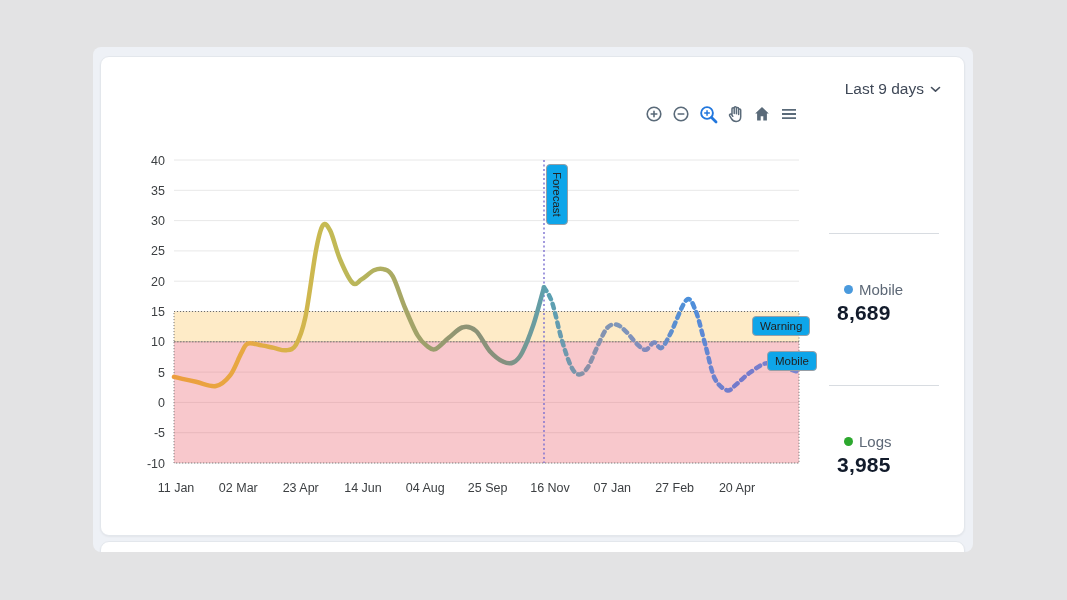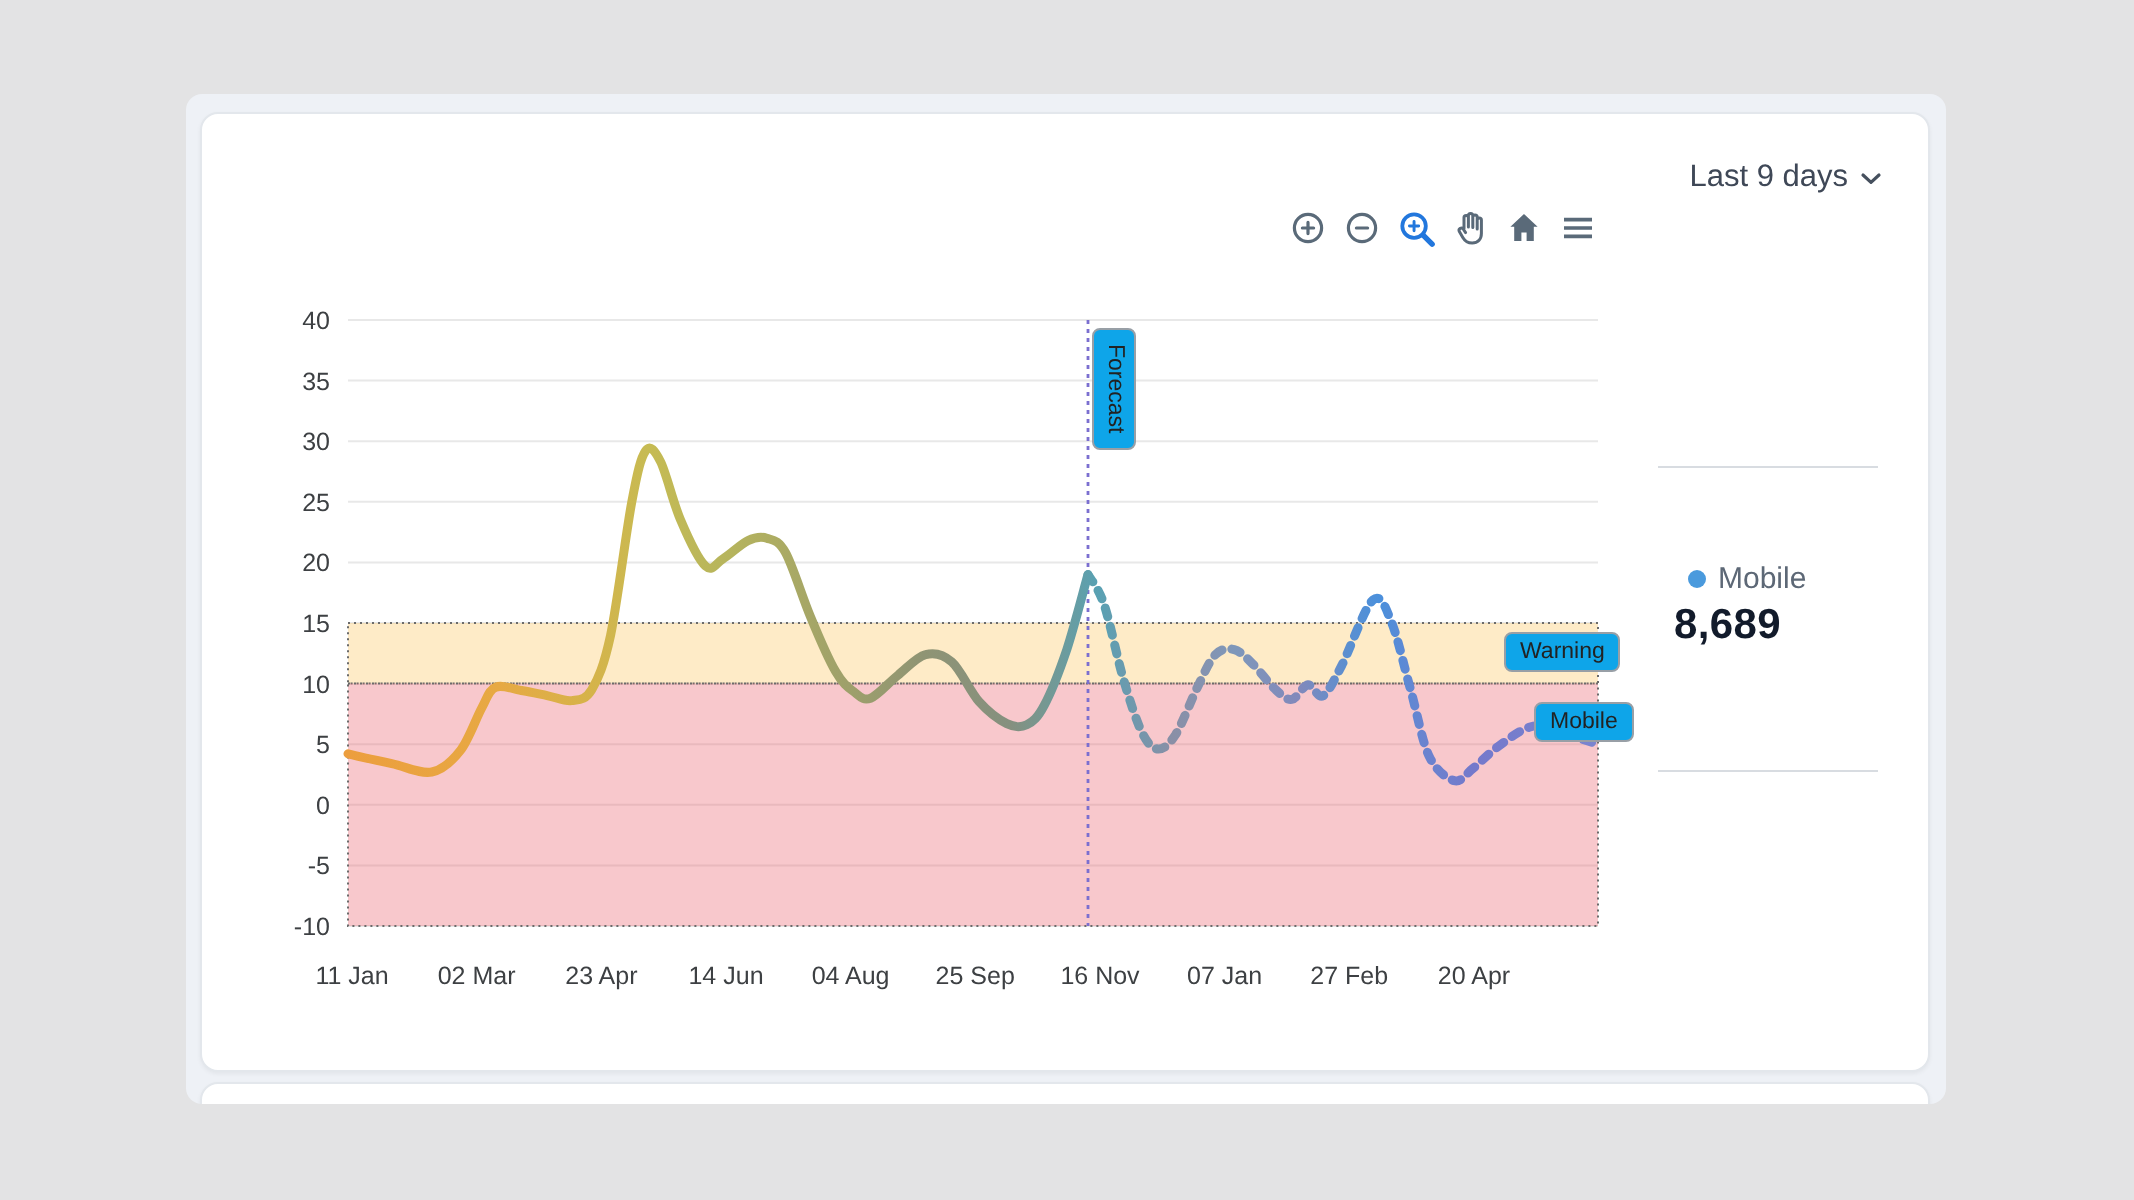--- a/index.html
+++ b/index.html
@@ -162,19 +162,26 @@
 
         <div class="metric m1">
           <div class="metric-top">
             <span class="legend-dot" style="background: rgb(74, 154, 221);"></span>
             <span class="metric-label">Mobile</span>
           </div>
           <div class="metric-value">8,689</div>
         </div>
         <div class="sb-divider d1"></div>
 
+        <div class="metric m2">
+          <div class="metric-top">
+            <span class="legend-dot" style="background: rgb(44, 168, 46);"></span>
+            <span class="metric-label">Logs</span>
+          </div>
+          <div class="metric-value">3,985</div>
+        </div>
       </div>
 
     </div>
 
     <div class="card peek-card"></div>
   </div>
 </div>
 
 </body></html>

